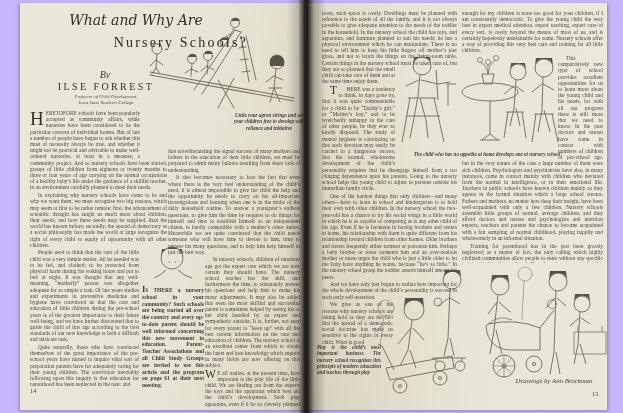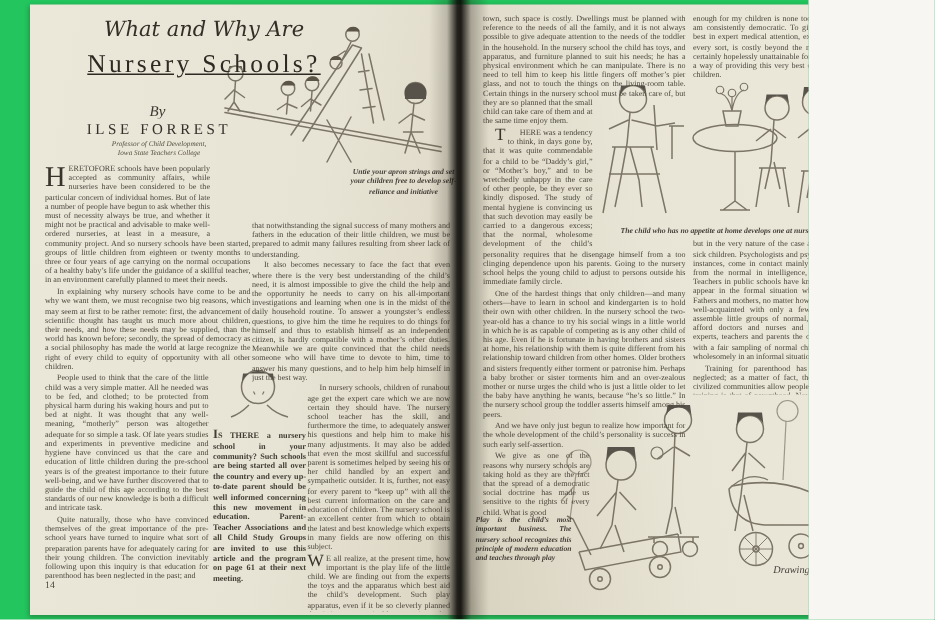--- a/index.html
+++ b/index.html
@@ -1,28 +1,28 @@
 <!DOCTYPE html>
 <html><head>
 <meta charset="utf-8">
 <style>
   html,body{margin:0;padding:0;background:#f7f6f2;}
-  .spread{position:relative;width:539px;height:413px;background:#22c55e;font-family:"Liberation Serif",serif;overflow:hidden;}
+  .spread{position:relative;width:623px;height:413px;background:#c4b5fd;font-family:"Liberation Serif",serif;overflow:hidden;}
   .page{position:absolute;top:3px;height:407px;}
   .page.left{left:20px;width:286px;background:linear-gradient(100deg,#ebe7d9 0%,#e8e4d5 60%,#dcd7c4 96%,#c9c3ae 100%);box-shadow:-1px 1px 3px rgba(40,35,25,.35);}
   .page.right{left:306px;width:301px;background:linear-gradient(260deg,#ece8da 0%,#e9e5d6 55%,#d9d4c1 96%,#c6c0ab 100%);box-shadow:1px 1px 3px rgba(40,35,25,.35);}
   .gutter{position:absolute;left:286px;top:0;width:40px;height:413px;pointer-events:none;z-index:5;
     background:linear-gradient(90deg,rgba(35,31,23,0) 0%,rgba(35,31,23,.20) 30%,rgba(12,10,7,.88) 47%,rgba(12,10,7,.92) 53%,rgba(35,31,23,.30) 70%,rgba(35,31,23,0) 100%);}
   .tb{position:absolute;overflow:hidden;color:#4c473c;z-index:3;}
   .cols p{margin:0 0 1.5px 0;text-indent:8px;text-align:justify;font-size:5.4px;line-height:6.2px;color:#4c473c;}
   .cols p.nind{text-indent:0;}
   .dc3::first-letter{float:left;font-size:19px;line-height:15.5px;padding:1px 2px 0 0;color:#38342b;}
   .dc2::first-letter{float:left;font-size:11.5px;line-height:9.5px;padding:0 1.5px 0 0;color:#38342b;}
   .kicker{font-family:"DejaVu Serif",serif;font-style:italic;font-size:14px;line-height:16px;text-align:center;color:#332f27;}
-  .title{font-size:17px;line-height:22px;letter-spacing:2.2px;text-align:center;color:#2e2a23;text-decoration:underline;}
+  .title{font-size:14px;line-height:22px;letter-spacing:2.2px;text-align:right;color:#2e2a23;}
   .by{font-style:italic;font-size:10px;text-align:center;color:#3c382f;}
   .author{font-size:10px;letter-spacing:2.4px;text-align:center;color:#33302a;}
   .creds{font-style:italic;font-size:4.8px;line-height:5.6px;text-align:center;color:#55503f;}
   .cap{font-style:italic;font-weight:bold;font-size:5.1px;line-height:6.3px;text-align:center;color:#46413a;}
   .cap1{font-style:italic;font-weight:bold;font-size:5.1px;white-space:nowrap;text-align:center;color:#46413a;}
   .note{font-weight:bold;font-size:5.5px;line-height:6.8px;text-align:justify;color:#423e34;}
   .note::first-letter{font-size:8.5px;}
   .pnum{font-size:6.5px;color:#4c473c;}
   .credit{font-style:italic;font-size:6.8px;text-align:center;color:#45403a;}
   .ill{position:absolute;z-index:2;}

